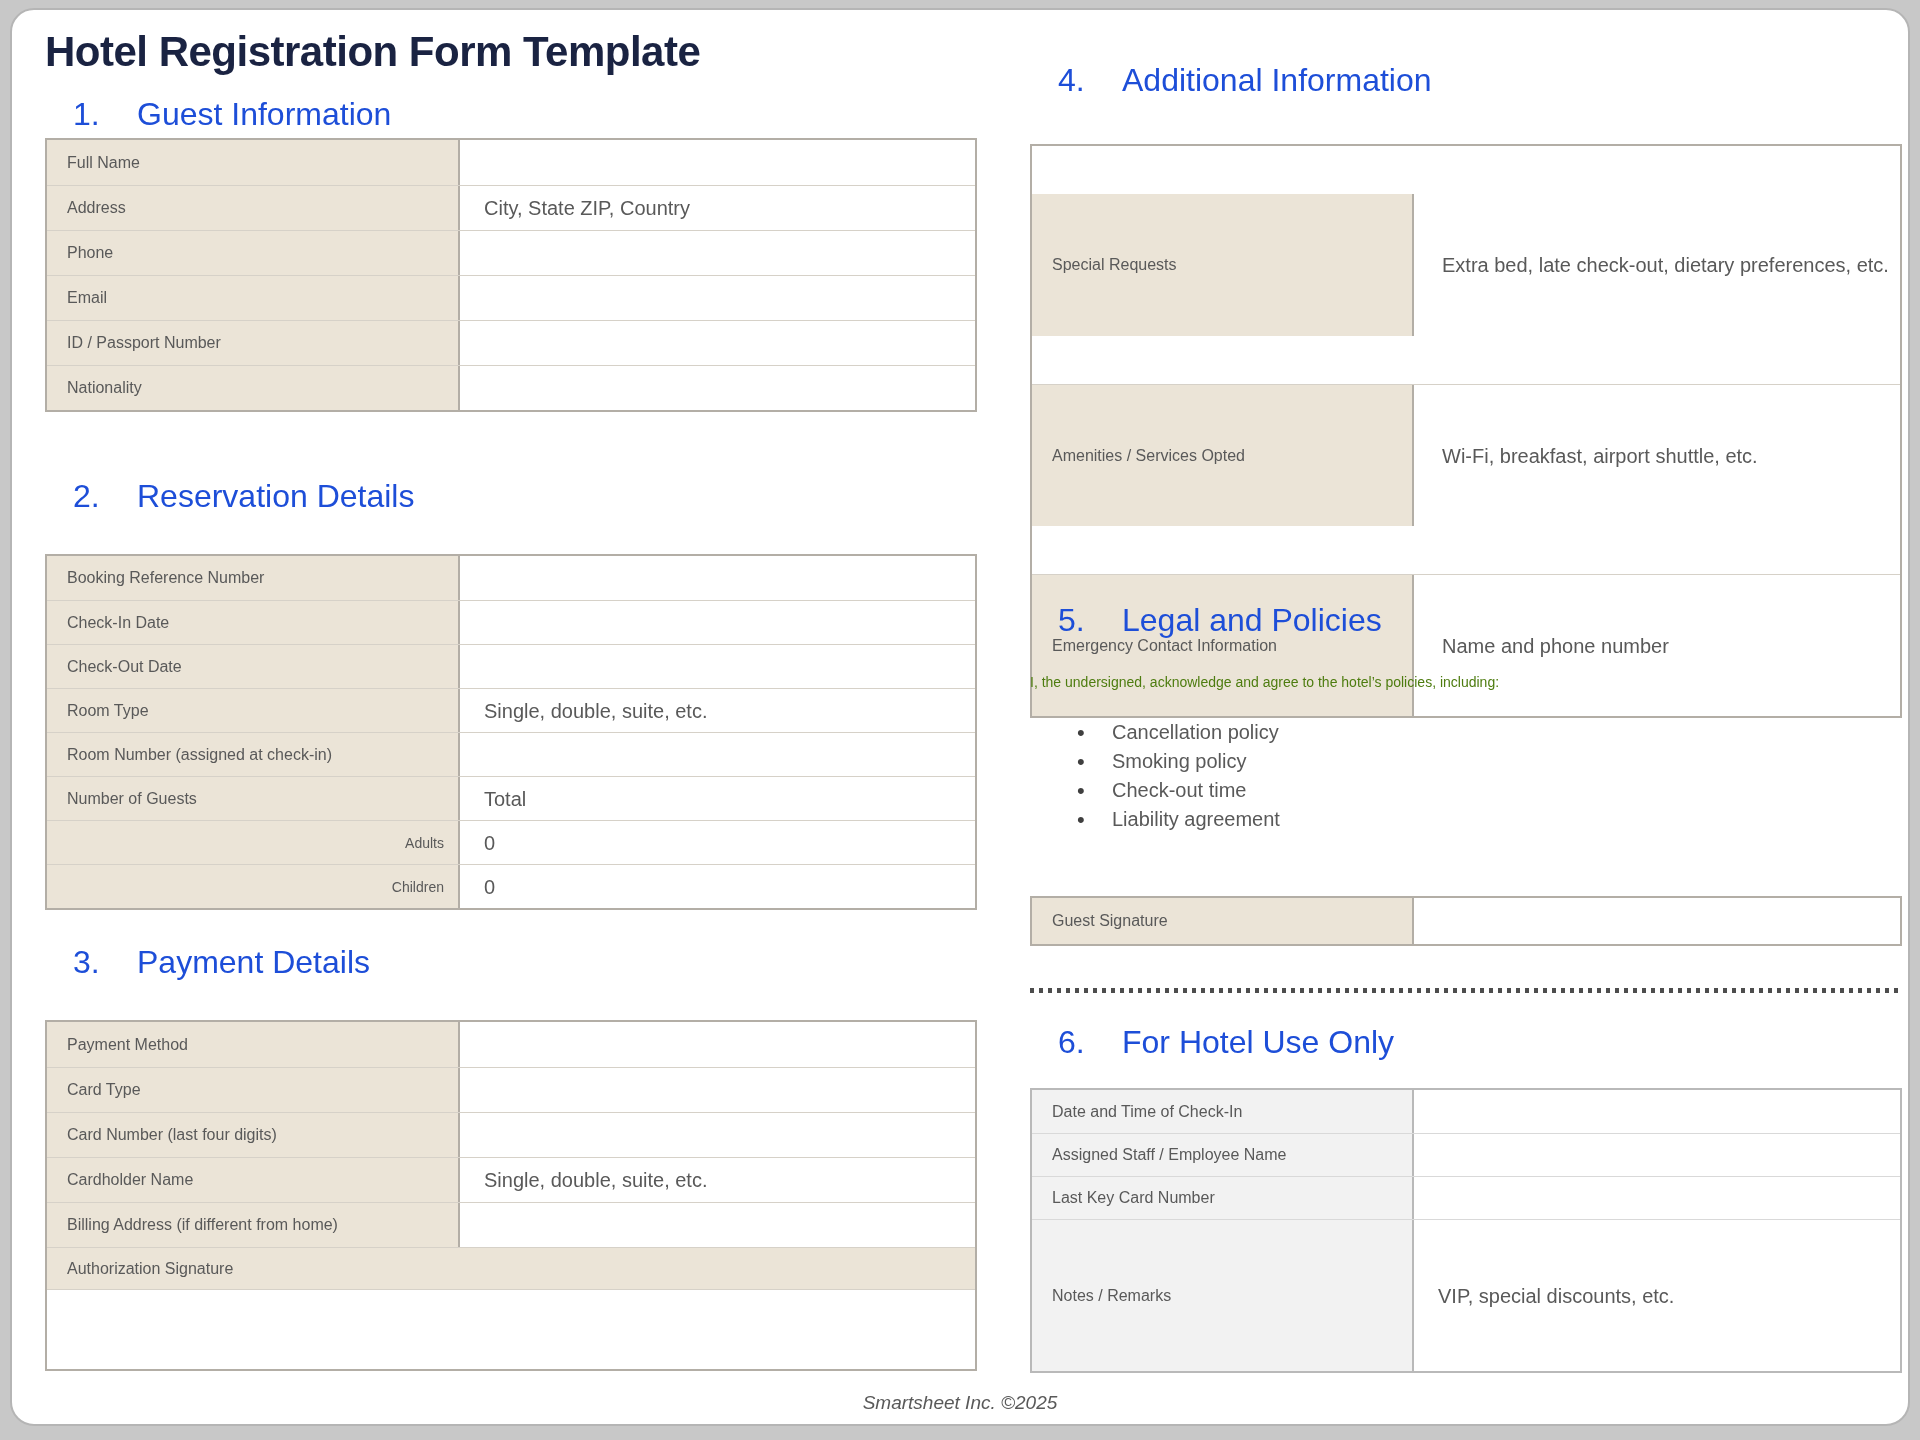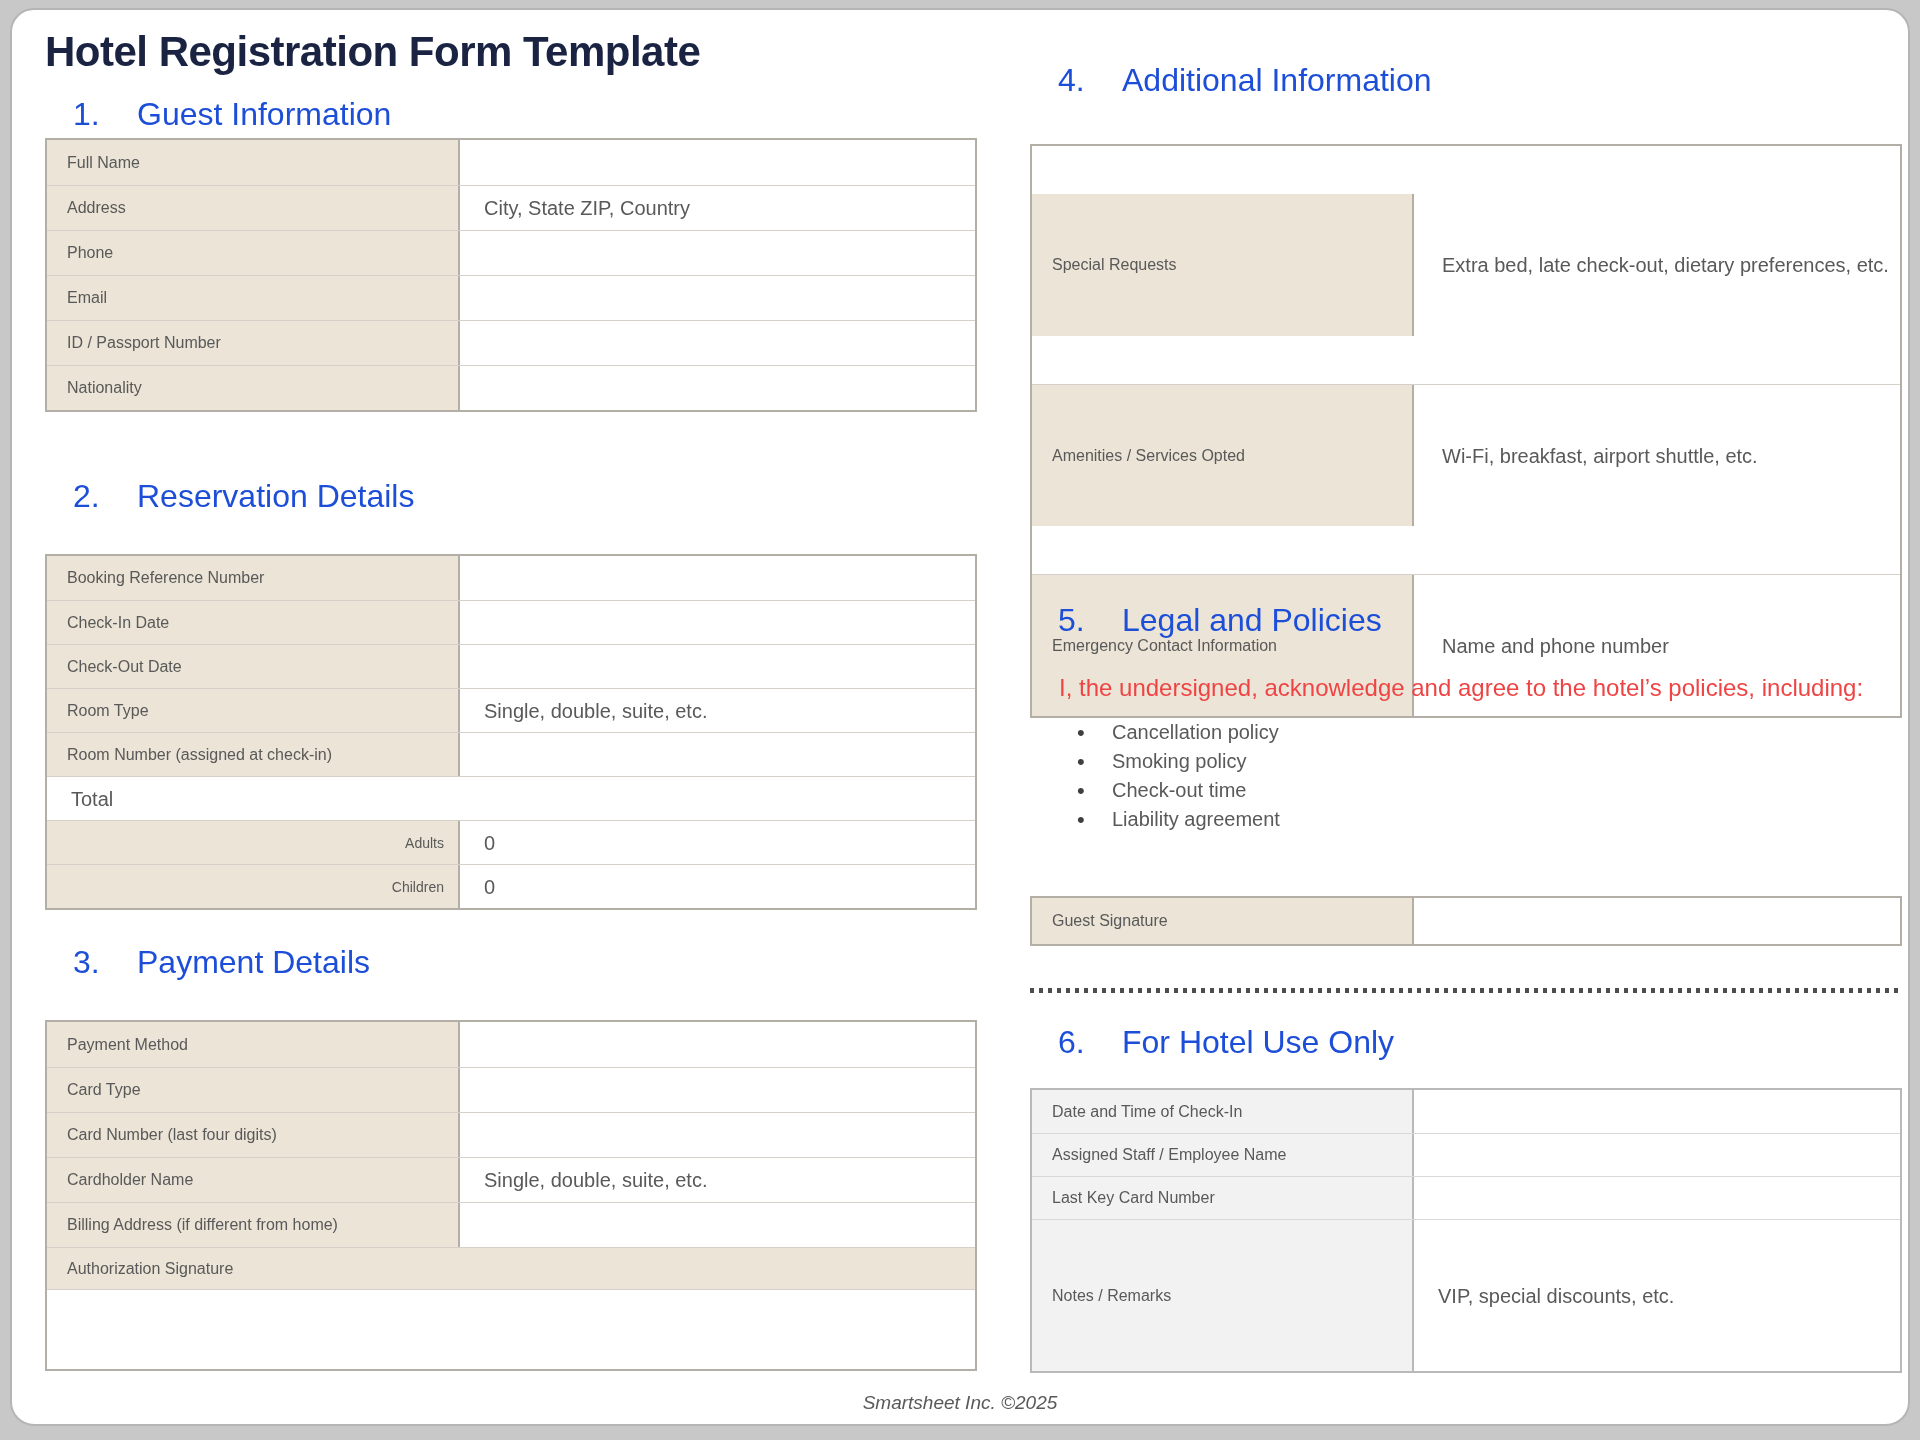--- a/index.html
+++ b/index.html
@@ -63,21 +63,21 @@
   .dotted {
     position:absolute; left:0; width:100%; height:5px;
     background:repeating-linear-gradient(90deg,#4d4d4d 0 4px,transparent 4px 9px);
   }
   .tbl-hoteluse .lbl { background:#f2f2f2; border-right:2px solid #b9b9b9; }
   .tbl-hoteluse { border-color:#b9b9b9; }
   .tbl-hoteluse .row { height:43px; }
   .tbl-hoteluse .row.tall { height:152px; }
   .tbl-hoteluse .row + .row { border-top:1px solid #d9d9d9; }
 
-  .legal-intro { position:absolute; left:0; font-size:24px; color:#ef4444; white-space:nowrap;margin-left:29px; }
+  .legal-intro { position:absolute; left:0; font-size:14px; color:#4d7c0f; white-space:nowrap; }
   .bullets { position:absolute; left:47px; list-style:none; }
   .bullets li { font-size:20px; line-height:29px; color:#595959; position:relative; padding-left:35px; }
   .bullets li::before { content:"•"; position:absolute; left:0; top:0; font-size:22px; color:#3f3f3f; }
 
   .footer {
     position:absolute; left:0; bottom:10px; width:100%;
     text-align:center; font-size:19px; font-style:italic; color:#595959;
   }
 
   
@@ -146,20 +146,21 @@
       </div>
       <div class="row">
         <div class="lbl">Room Type</div>
         <div class="val">Single, double, suite, etc.</div>
       </div>
       <div class="row">
         <div class="lbl">Room Number (assigned at check-in)</div>
         <div class="val"></div>
       </div>
       <div class="row">
+        <div class="lbl">Number of Guests</div>
         <div class="val">Total</div>
       </div>
       <div class="row sub">
         <div class="lbl">Adults</div>
         <div class="val">0</div>
       </div>
       <div class="row sub">
         <div class="lbl">Children</div>
         <div class="val">0</div>
       </div>

